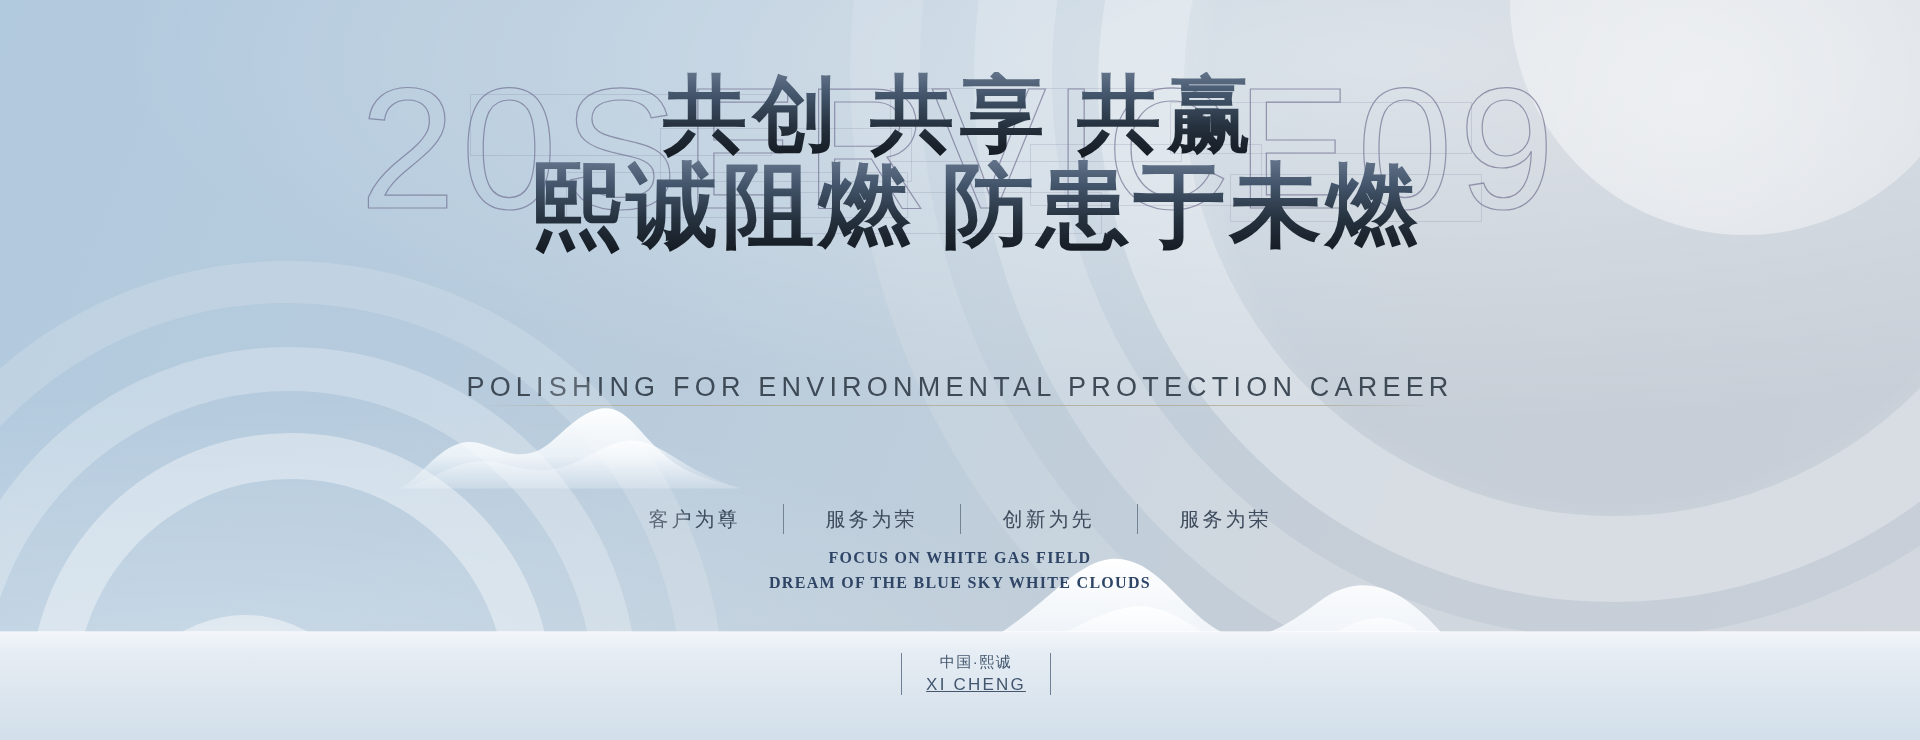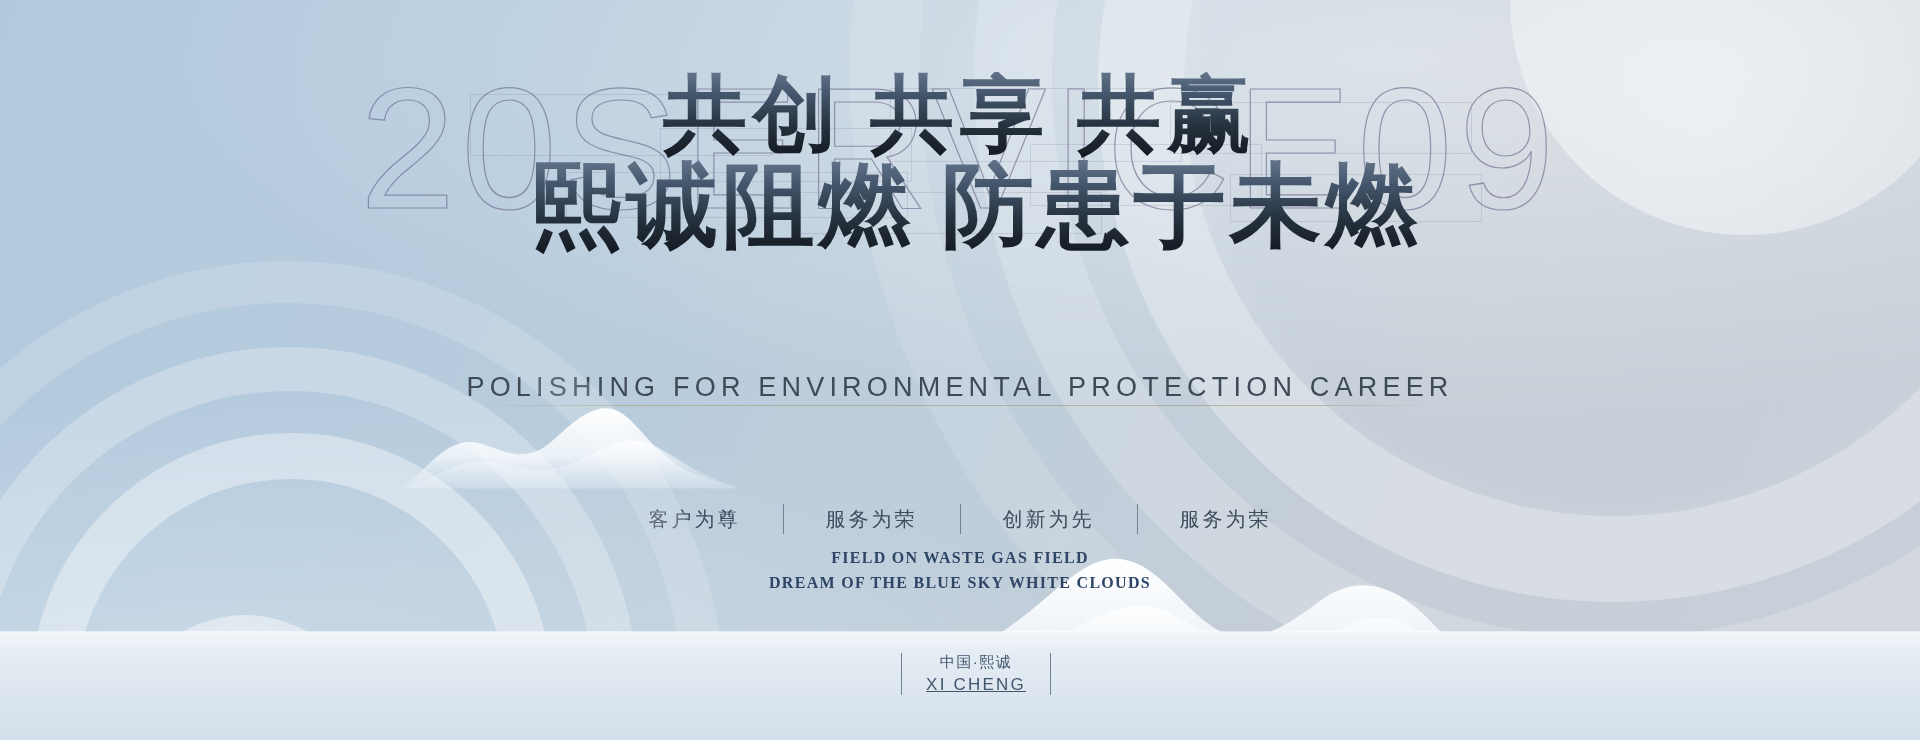--- a/index.html
+++ b/index.html
@@ -220,21 +220,21 @@
         <stop offset="0%" stop-color="#ffffff" stop-opacity=".75"></stop>
         <stop offset="100%" stop-color="#dde8f1" stop-opacity=".20"></stop>
       </linearGradient>
     </defs>
     <path d="M0,150 C60,144 120,132 190,104 C250,80 290,18 330,14 C372,10 396,56 430,80 C466,106 500,86 540,56 C580,26 620,40 660,86 C680,110 692,136 700,150 Z" fill="url(#rg1)"></path>
     <path d="M0,150 C70,146 140,138 210,118 C270,102 310,68 350,62 C392,56 420,92 456,104 C496,118 530,100 570,80 C612,60 650,82 700,150 Z" fill="url(#rg2)"></path>
     <path d="M0,150 C90,148 170,144 250,134 C330,124 390,112 460,120 C530,128 600,140 700,150 Z" fill="url(#rg3)"></path>
   </svg>
 
   <div class="slogan">
-    <div>FIELD ON WASTE GAS FIELD</div>
+    <div>FOCUS ON WHITE GAS FIELD</div>
     <div>DREAM OF THE BLUE SKY WHITE CLOUDS</div>
   </div>
 
   <div class="arc arc-bl3"></div>
   <div class="arc arc-bl2"></div>
   <div class="arc arc-bl1"></div>
   <div class="disc-bl"></div>
 
   <div class="ground"></div>
   <div class="ground-line"></div>

